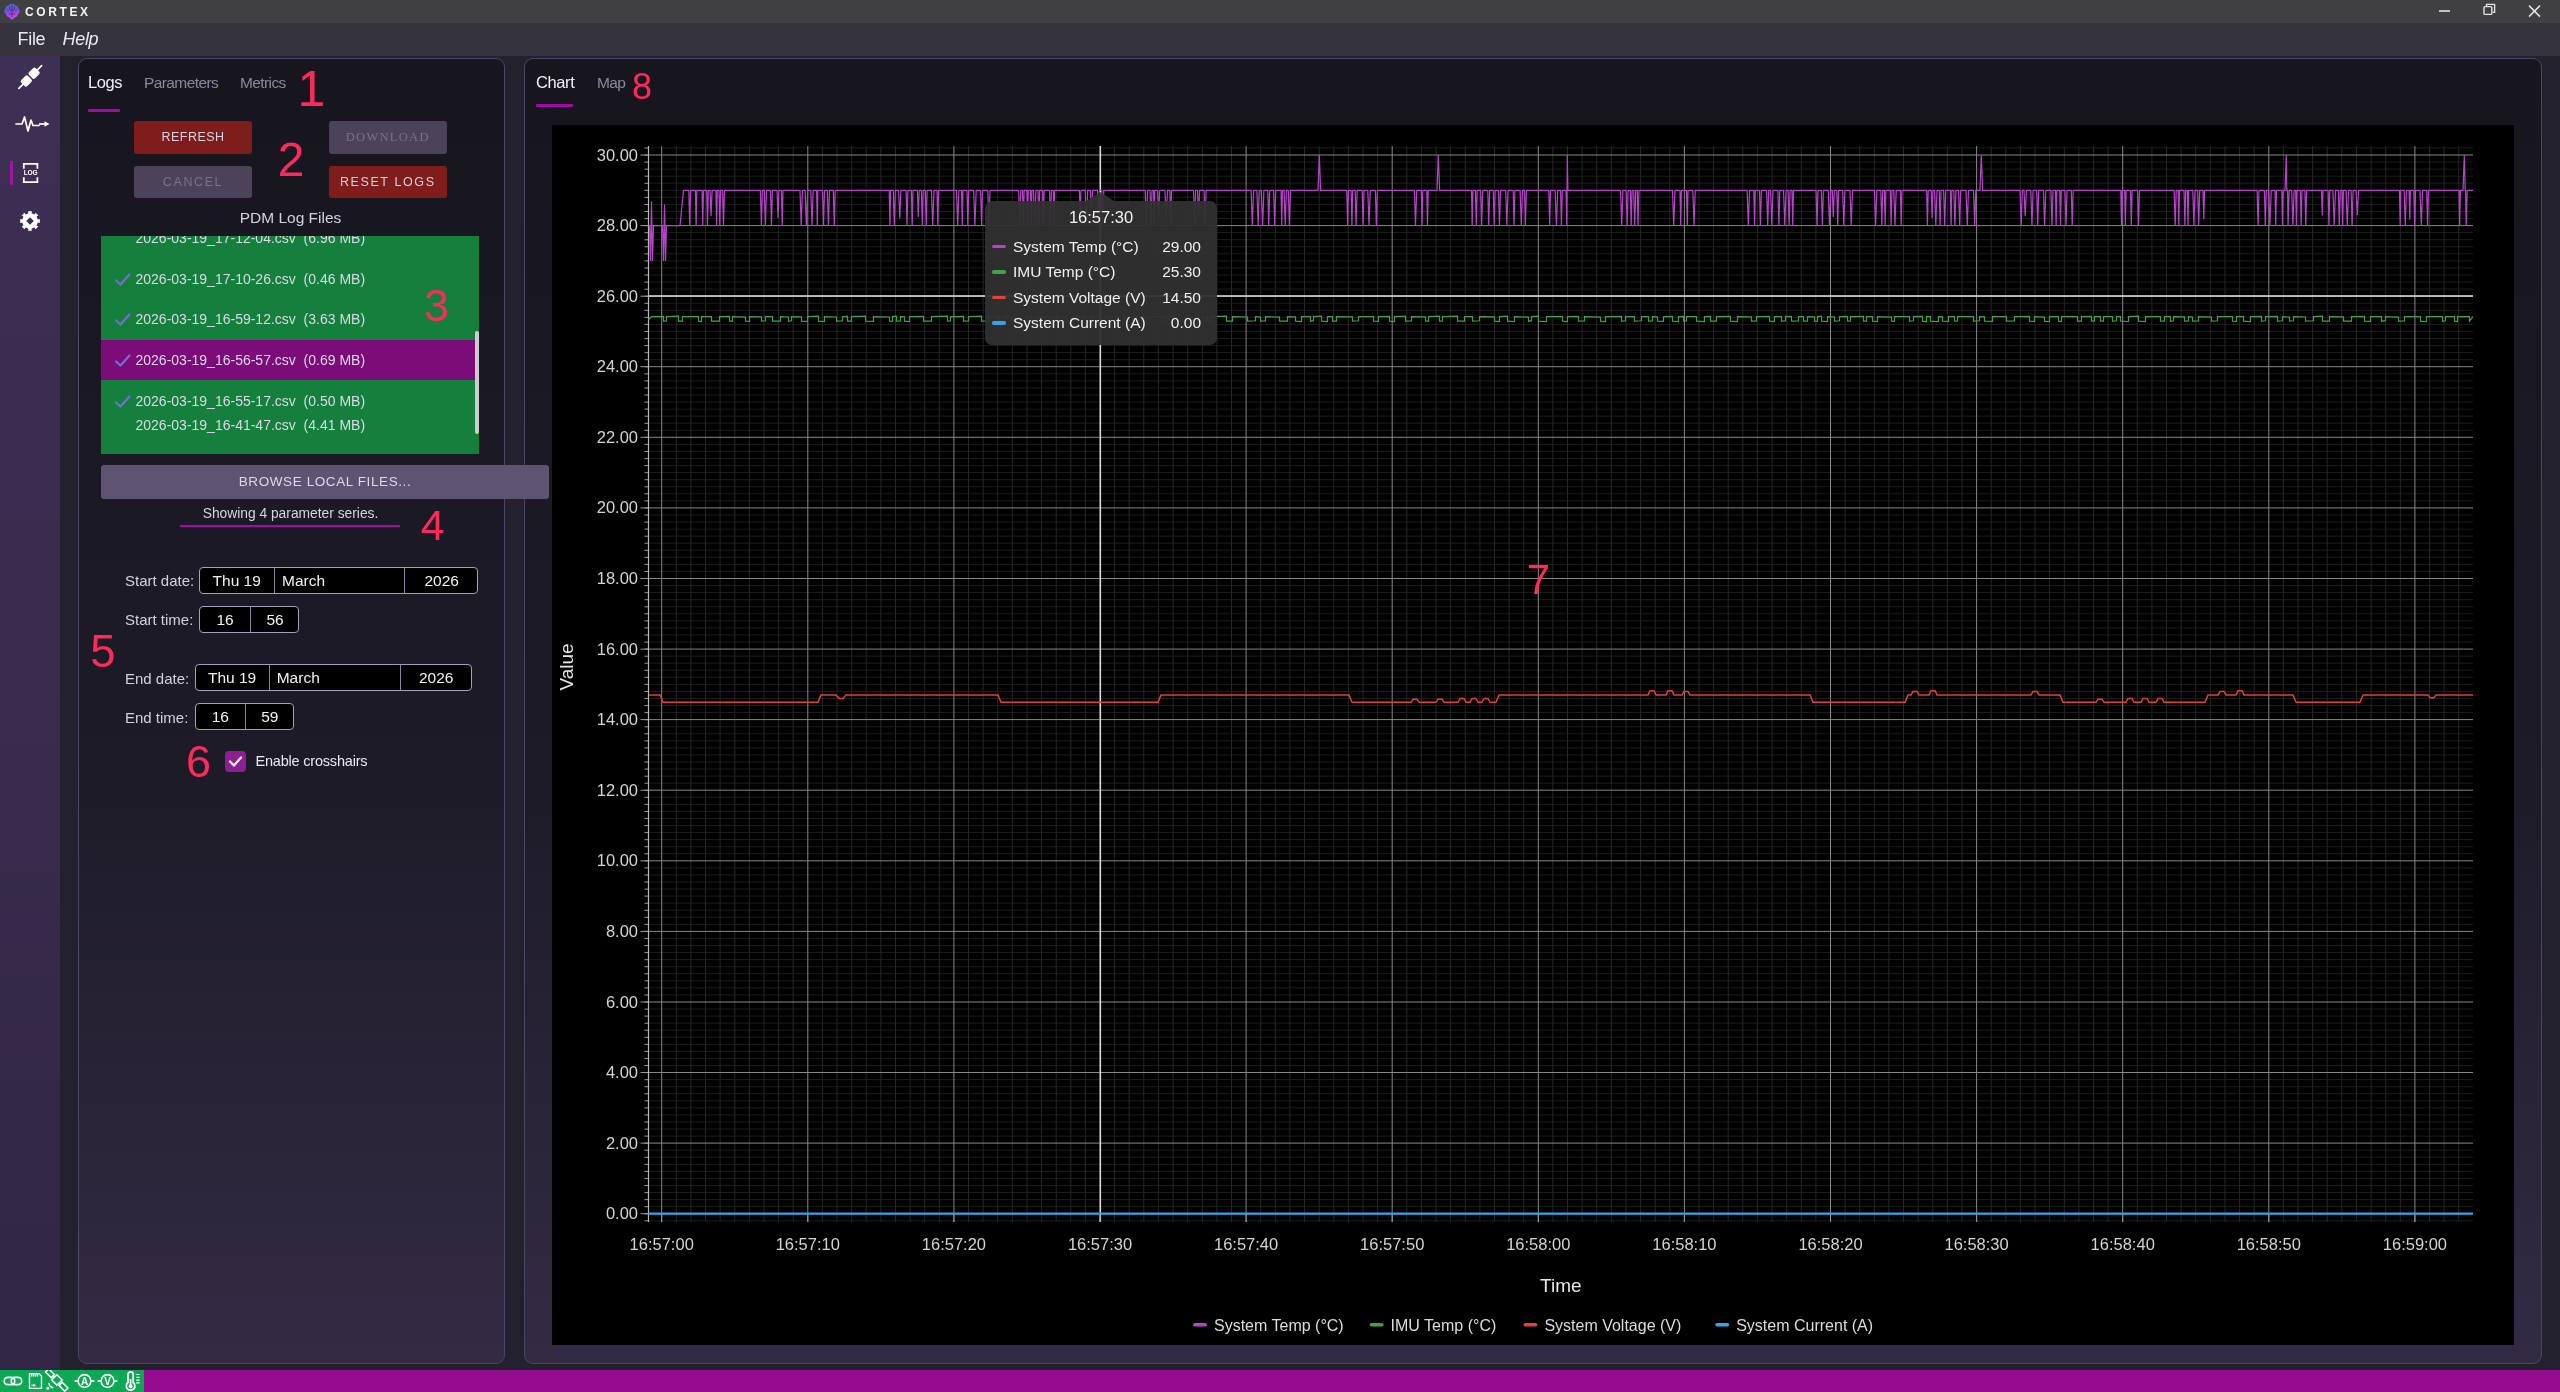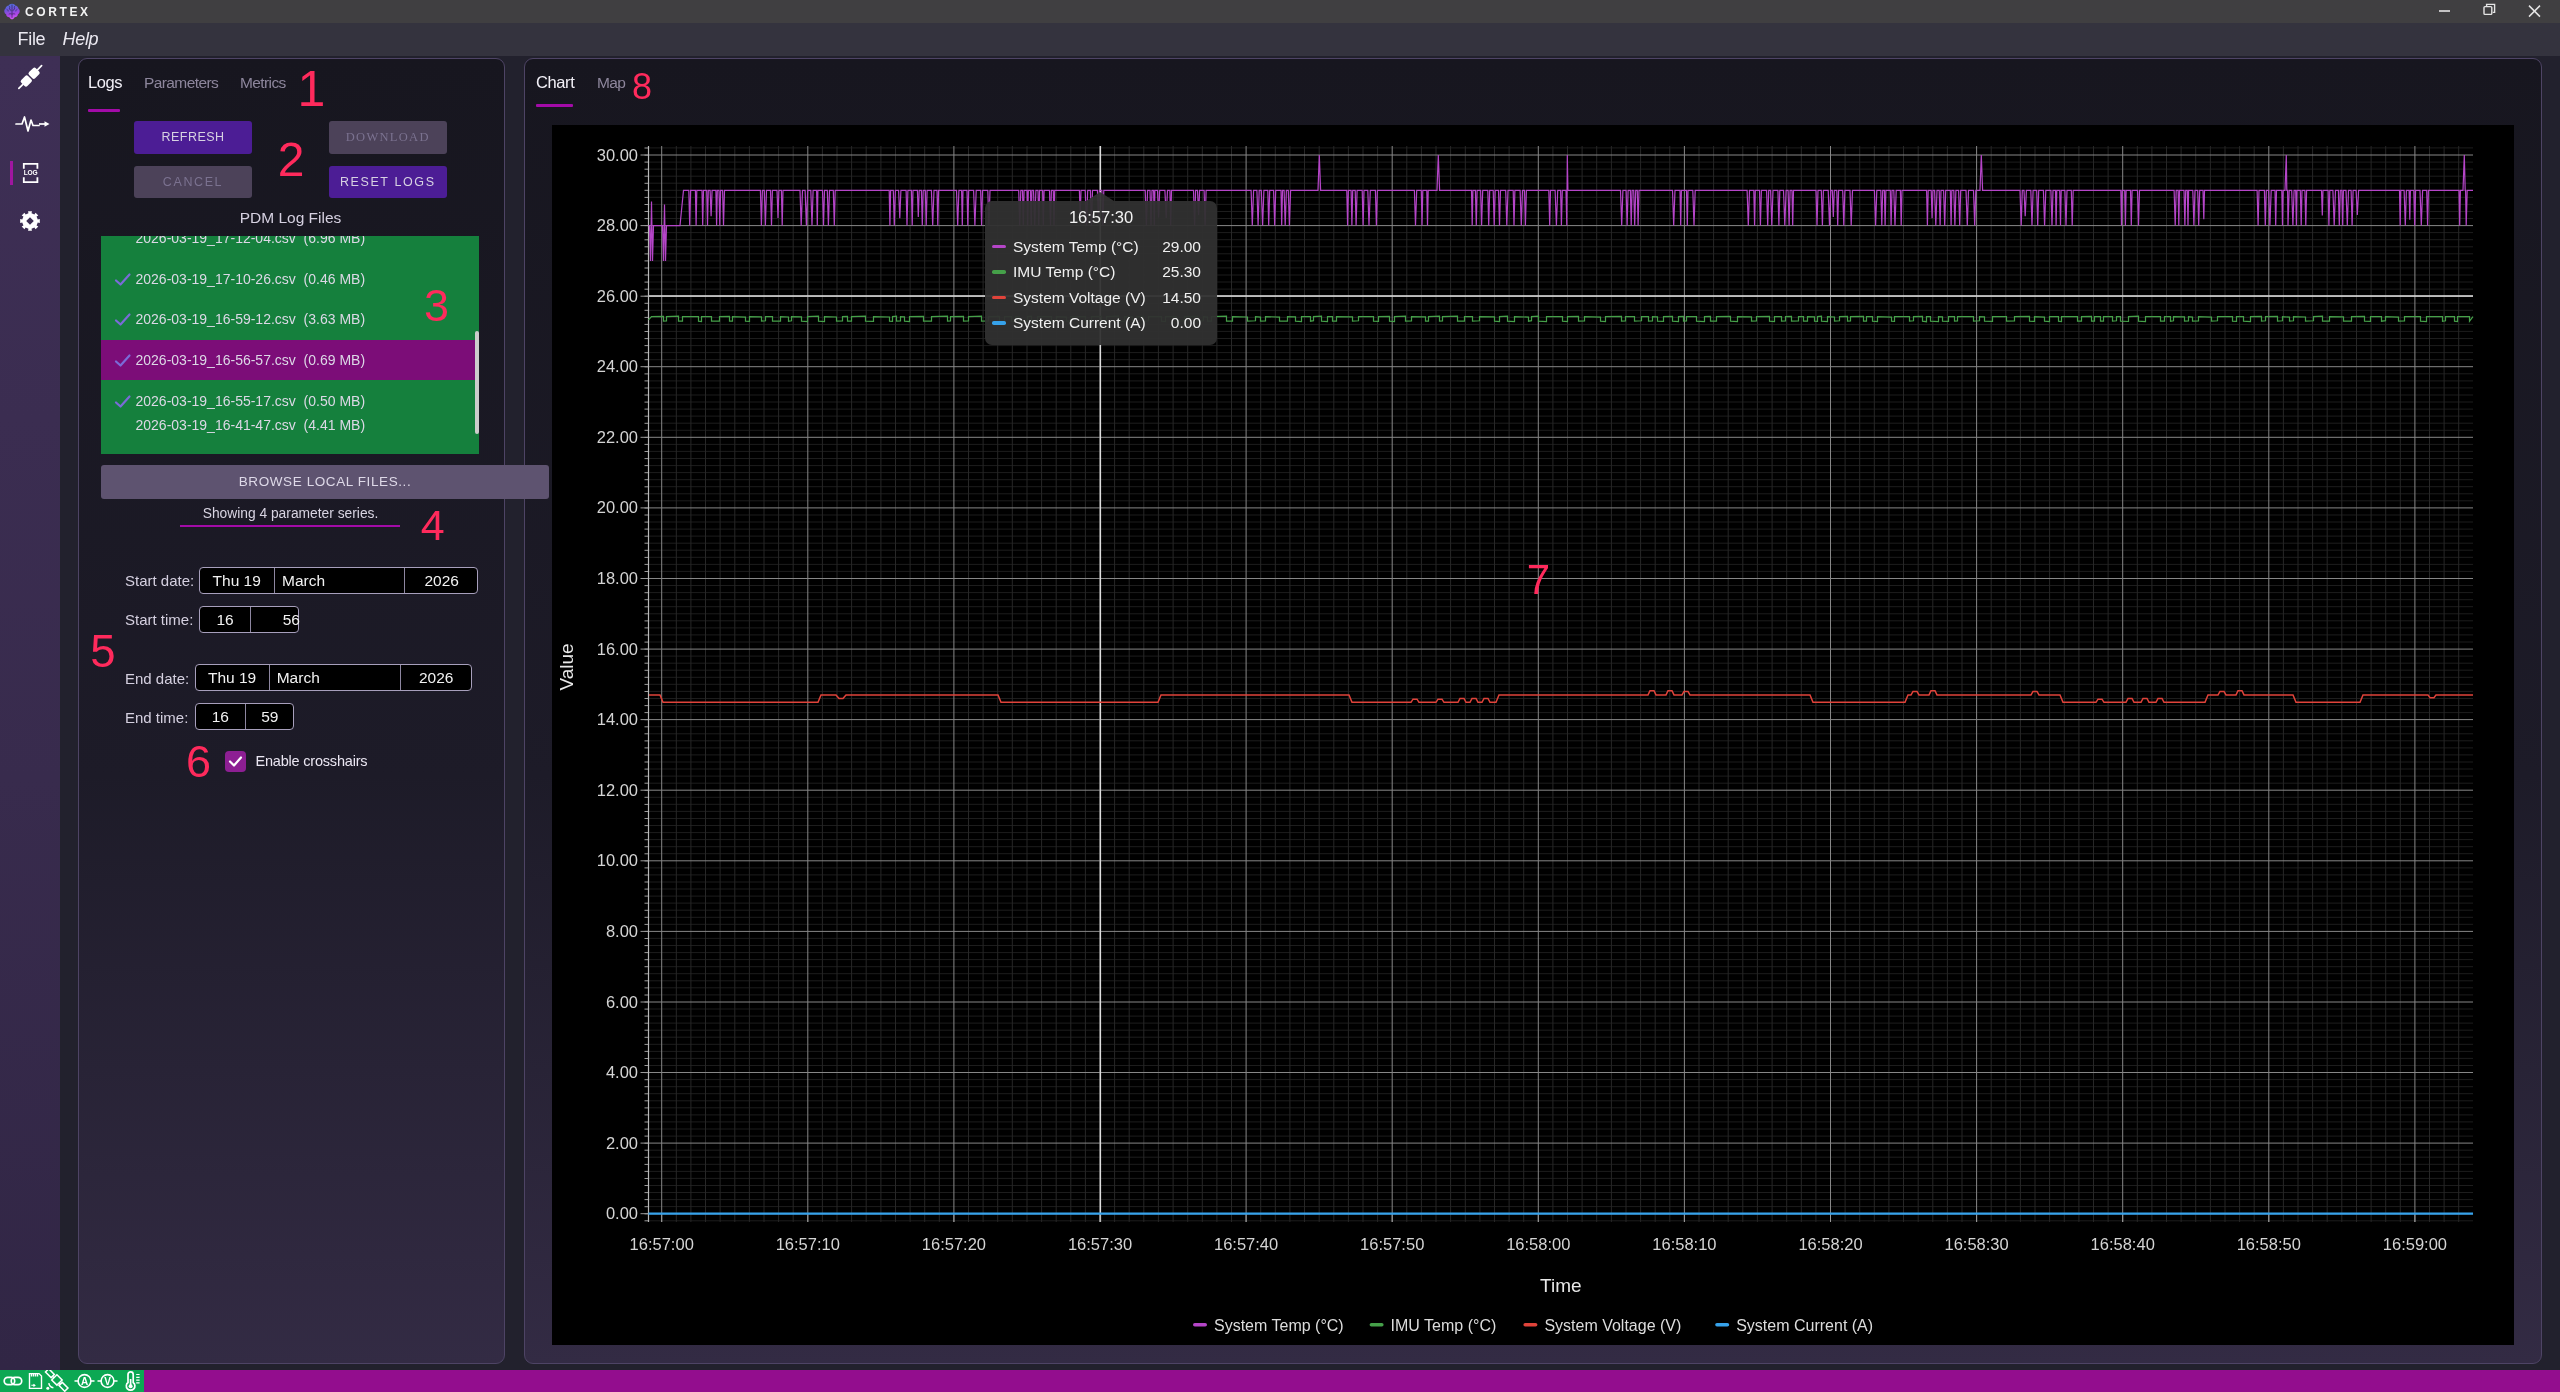--- a/index.html
+++ b/index.html
@@ -13,21 +13,21 @@
   background:linear-gradient(180deg,#3e2f55 0%, #382b4d 55%, #312645 100%); }
 .sideind { left:10px; top:161px; width:2.5px; height:23.5px; background:#a016a0; }
 .panel { border:1px solid #4e4465; border-radius:9px;
   background:linear-gradient(180deg,#17161f 0%, #1d1b28 55%, #332b44 100%); }
 .statusbar { left:0; top:1370px; width:2560px; height:22px; background:#930d8e; }
 .statusgreen { left:0; top:1370px; width:144px; height:22px; background:#0ca853; }
 .tab-on { color:#f2f0f7; }
 .tab-off { color:#8d869c; }
 .tabu { background:#a30ba8; height:3px; border-radius:1px; }
 .btn { border-radius:3px; font-size:12.5px; letter-spacing:0.5px; text-align:center; }
-.btn-on { background:#4c1d95; color:#d7d2e2; }
+.btn-on { background:#7f1d1d; color:#d7d2e2; }
 .btn-off { background:#4c4259; color:#7b7290; }
 .ann { color:#ff2a5c; font-weight:400; transform:translate(-50%,-50%); }
 .dtbox { background:#000; border:1px solid #a79fbc; border-radius:4px; color:#f2f2f2;
   font-size:15.5px; }
 .dtsep { background:#8d86a0; width:1px; }
 .lbl { color:#d5d0e0; font-size:15px; }
 .row { color:#dcd8e6; font-size:14px; }
 </style></head><body>
 <div class="abs titlebar"></div>
 <svg style="position:absolute;left:4px;top:3px" width="16" height="17" viewBox="0 0 16 17">
@@ -177,21 +177,21 @@
     <div class="abs" style="left:0px;top:0;width:74.5px;height:25px;line-height:25px;text-align:center;">Thu 19</div>
     <div class="abs dtsep" style="left:74.5px;top:0;height:25px;"></div>
     <div class="abs" style="left:82.5px;top:0;height:25px;line-height:25px;">March</div>
     <div class="abs dtsep" style="left:204.8px;top:0;height:25px;"></div>
     <div class="abs" style="left:204.8px;top:0;width:74.7px;height:25px;line-height:25px;text-align:center;">2026</div>
   </div>
 <div class="abs lbl" style="left:125px;top:611px;">Start time:</div>
 <div class="abs dtbox" style="left:199px;top:605.5px;width:100px;height:27px;">
     <div class="abs" style="left:0px;top:0;width:50px;height:25px;line-height:25px;text-align:center;">16</div>
     <div class="abs dtsep" style="left:50px;top:0;height:25px;"></div>
-    <div class="abs" style="left:50px;top:0;width:50px;height:25px;line-height:25px;text-align:right;">56</div>
+    <div class="abs" style="left:50px;top:0;width:50px;height:25px;line-height:25px;text-align:center;">56</div>
   </div>
 <div class="abs lbl" style="left:125px;top:669.5px;">End date:</div>
 <div class="abs dtbox" style="left:194.5px;top:664px;width:277px;height:27px;">
     <div class="abs" style="left:0px;top:0;width:73.2px;height:25px;line-height:25px;text-align:center;">Thu 19</div>
     <div class="abs dtsep" style="left:73.2px;top:0;height:25px;"></div>
     <div class="abs" style="left:81.2px;top:0;height:25px;line-height:25px;">March</div>
     <div class="abs dtsep" style="left:204.3px;top:0;height:25px;"></div>
     <div class="abs" style="left:204.3px;top:0;width:72.7px;height:25px;line-height:25px;text-align:center;">2026</div>
   </div>
 <div class="abs lbl" style="left:125px;top:708.5px;">End time:</div>

